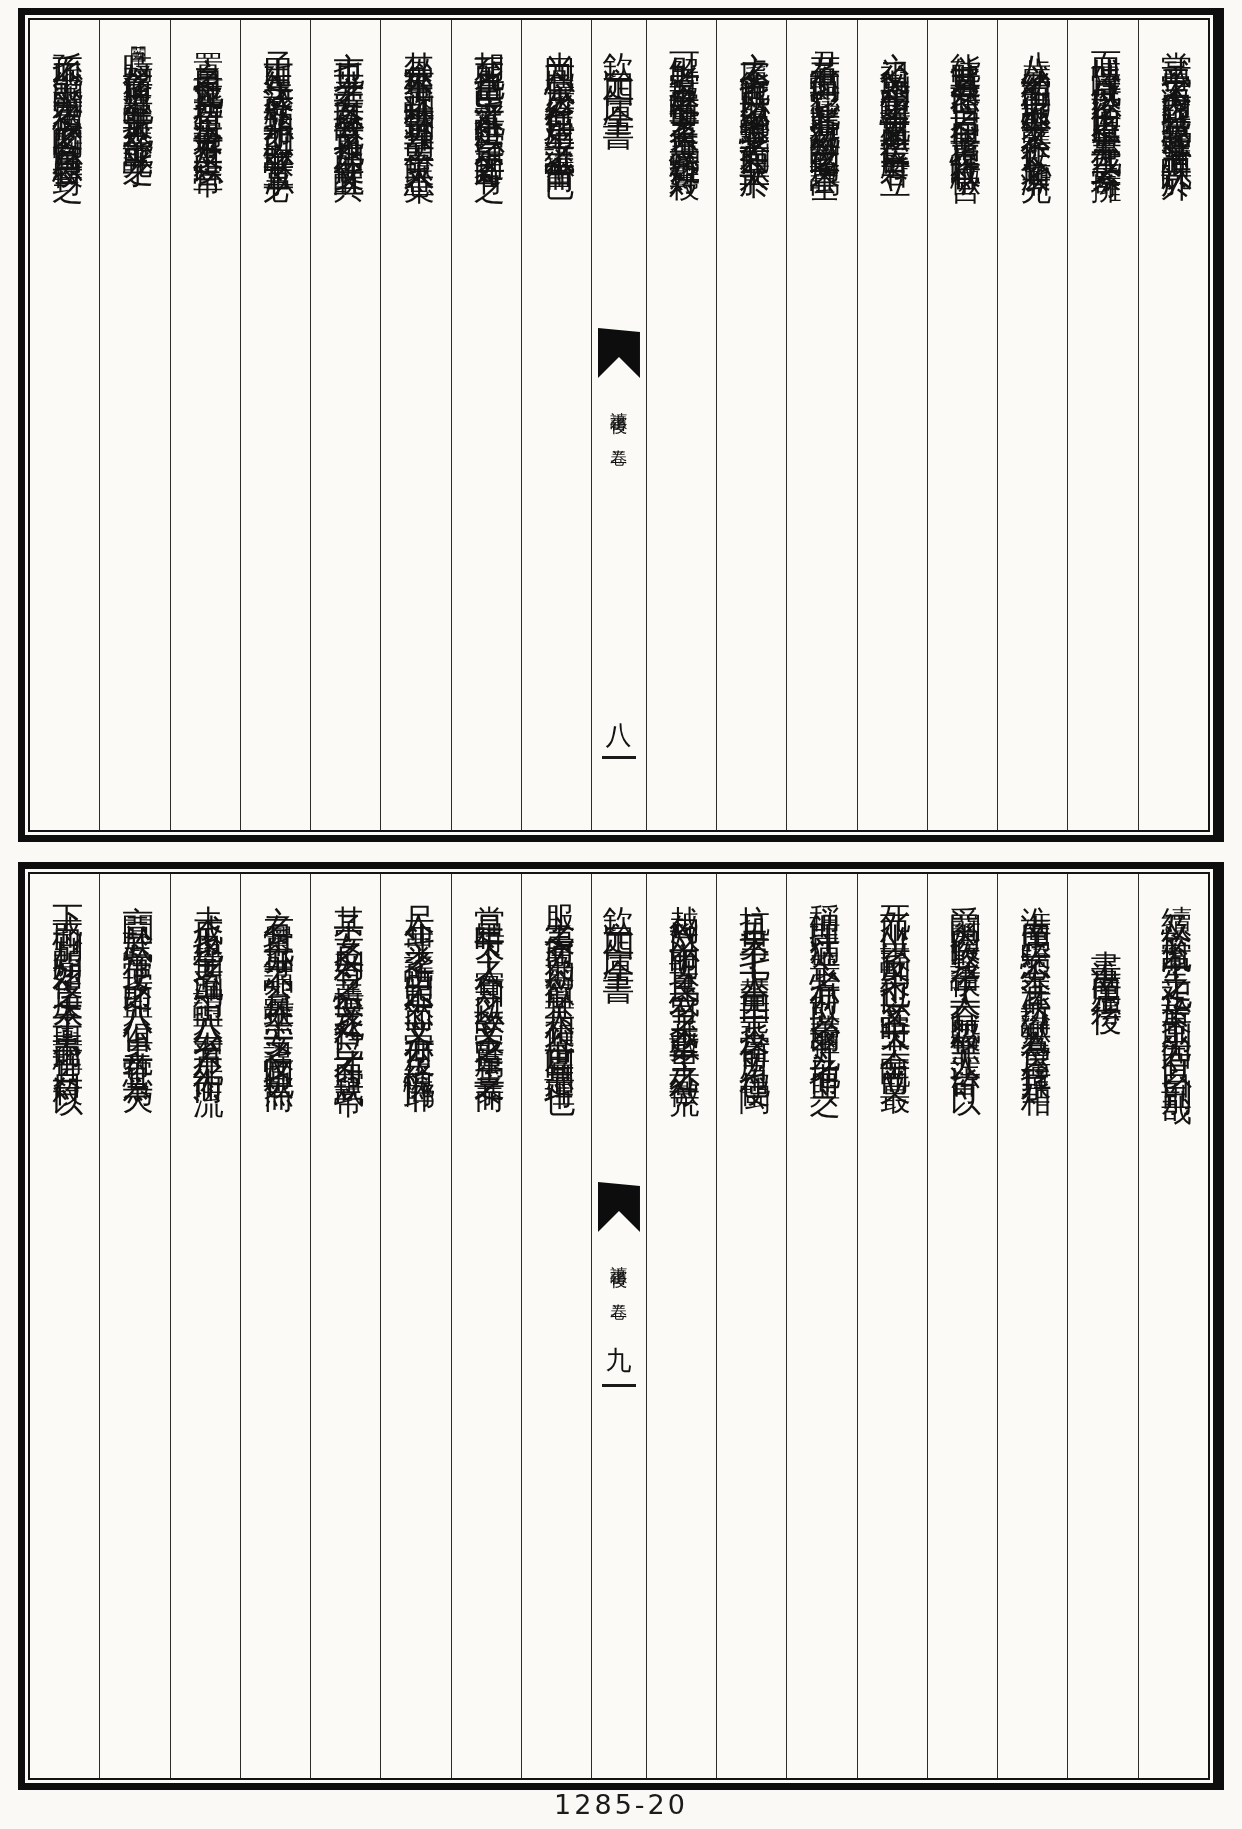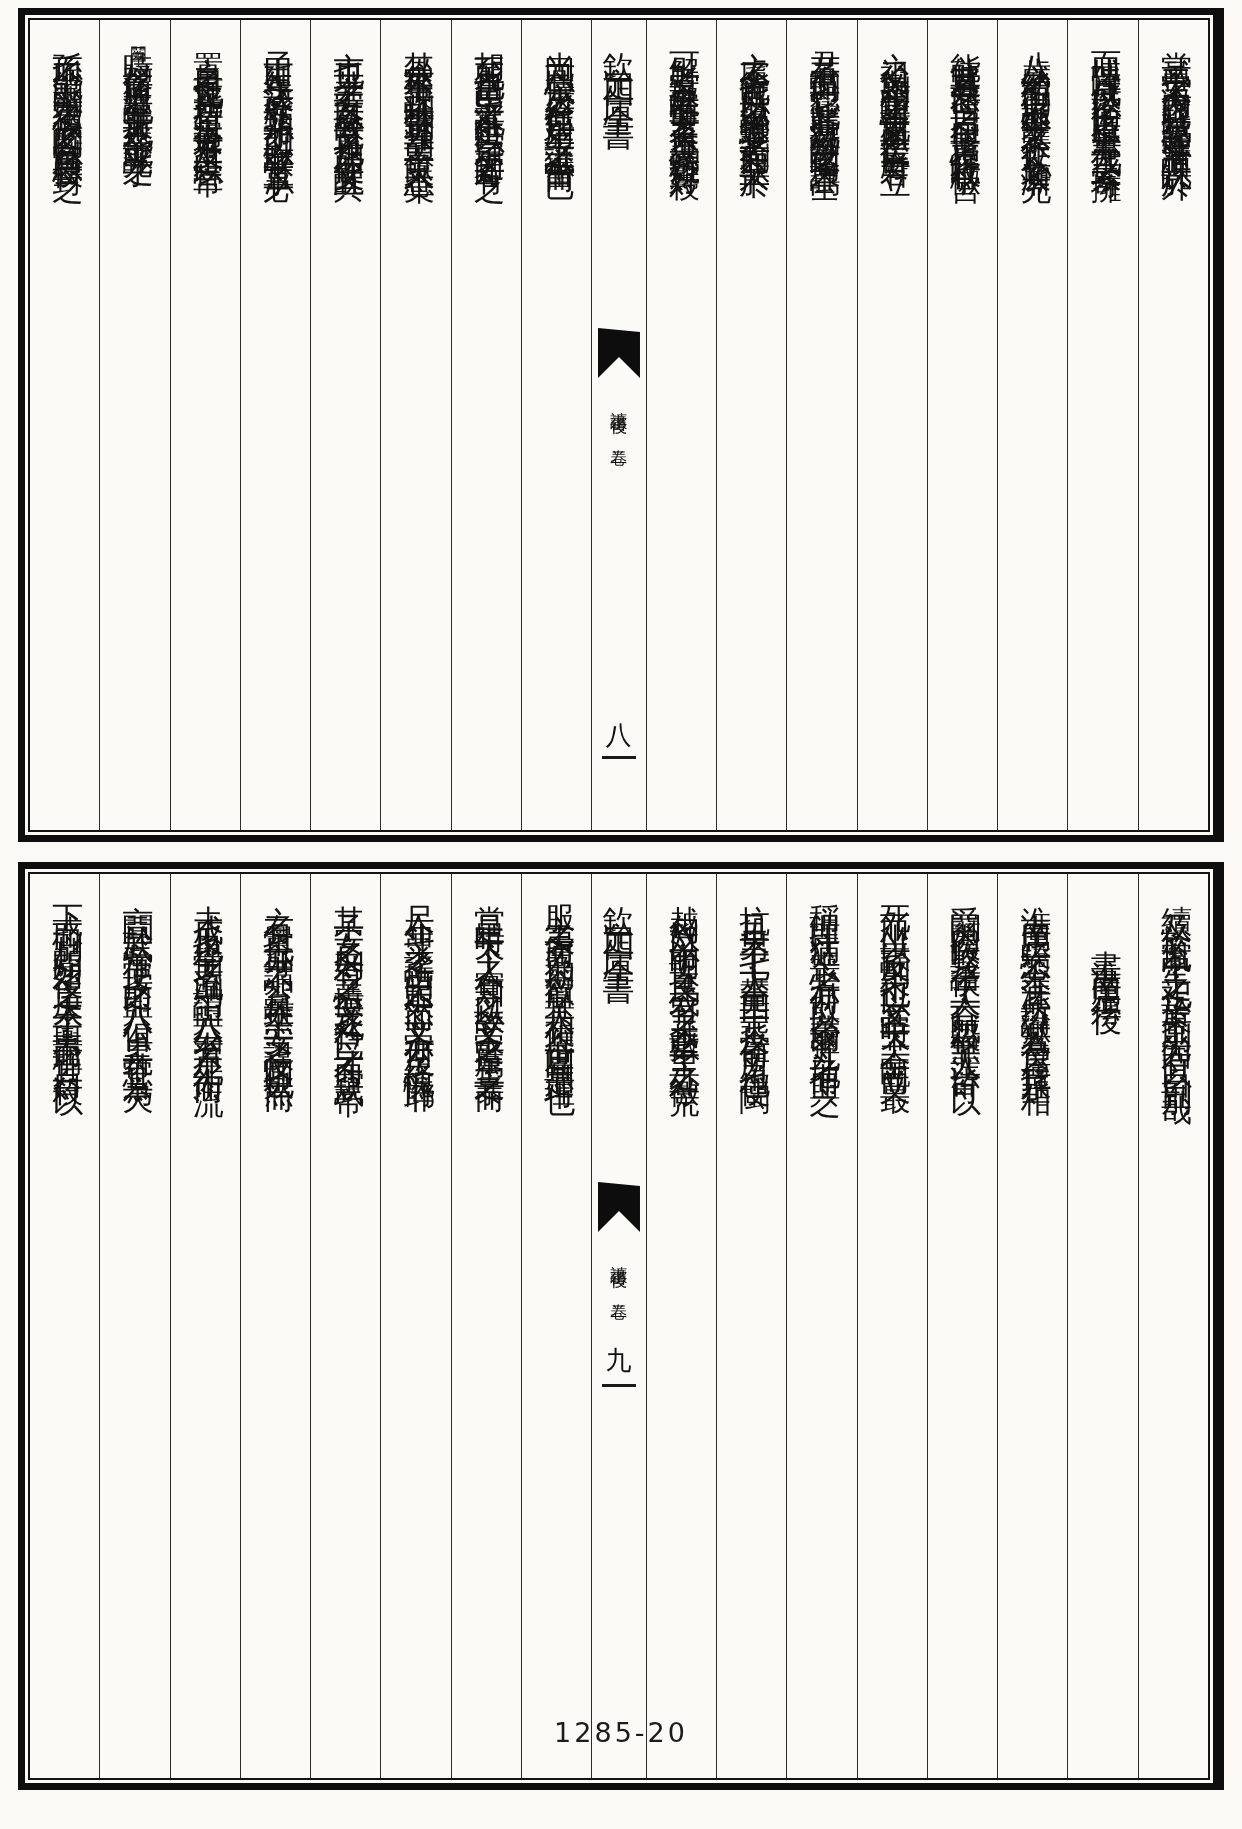--- a/index.html
+++ b/index.html
@@ -65,21 +65,21 @@
   }
   .frame-top .folio{top:682px;}
   .frame-bottom .folio{top:452px;}
   .folio-line{
     position:absolute;left:50%;transform:translateX(-50%);
     width:34px;height:3px;background:#1a1a1a;
   }
   .frame-top .folio-line{top:736px;}
   .frame-bottom .folio-line{top:510px;}
   .page-label{
-    position:absolute;left:0;right:0;top:1717px;text-align:center;
+    position:absolute;left:0;right:0;top:1789px;text-align:center;
     font-family:"DejaVu Sans", sans-serif;
     font-size:27px;letter-spacing:3px;color:#1b1b1b;
   }
 </style>
 </head>
 <body>
 
 <div class="page-frame frame-top">
   <div class="frame-inner">
     <div class="col">當武帝之末海内虛耗盜賊羣起强藩壯王睥睨於外</div>

